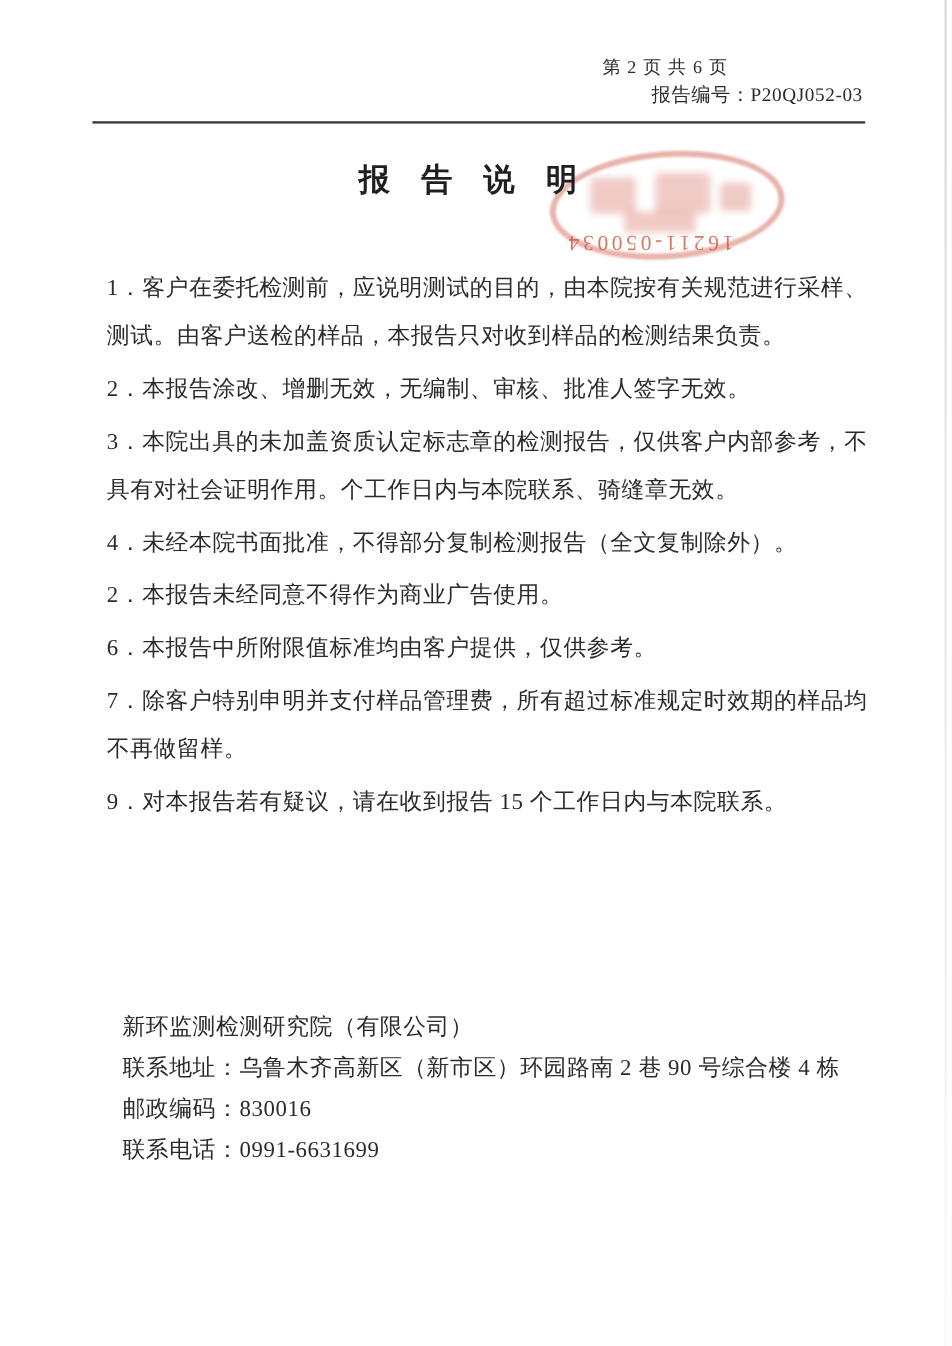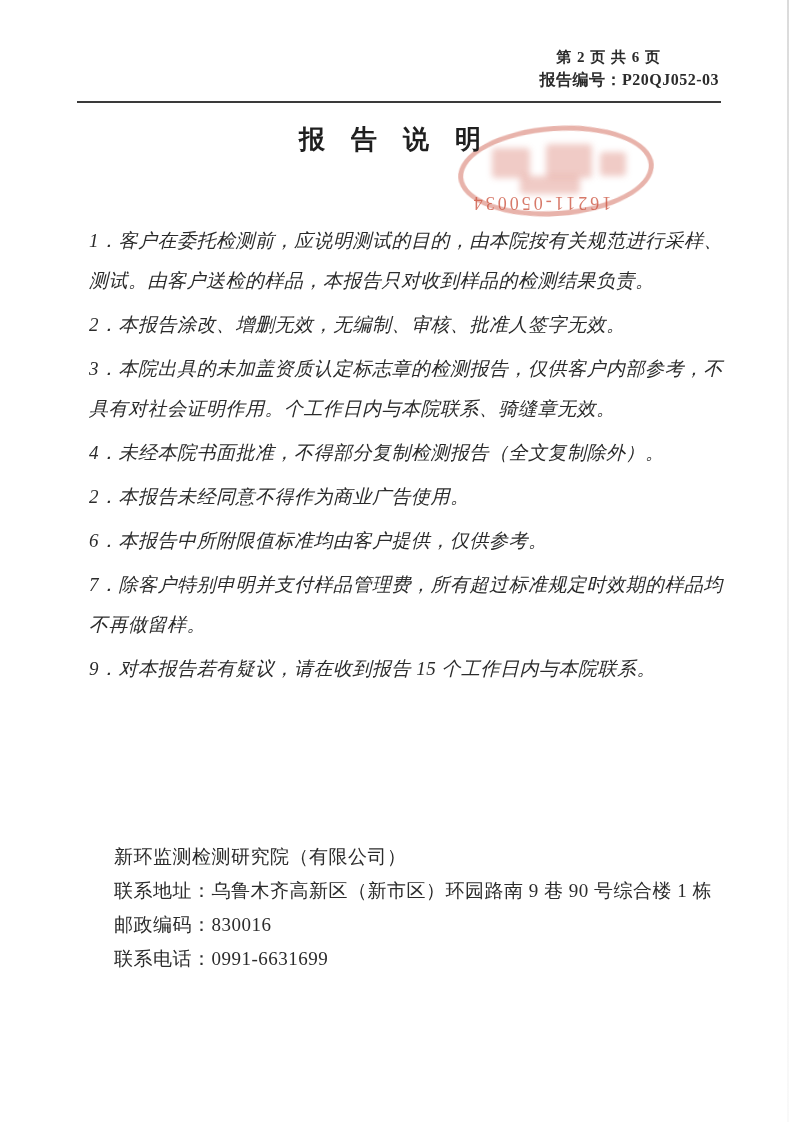--- a/index.html
+++ b/index.html
@@ -18,36 +18,35 @@
   }
   
   .scan-edge{
     position:absolute;right:4px;top:0;height:100%;width:2px;
     background:linear-gradient(to bottom,#cfcfcf 0%,#dedede 30%,#efefef 75%,#f7f7f7 100%);
     opacity:.75;
   }
   
   .header{
     position:absolute;top:46px;right:74px;
-    text-align:center;
-    font-weight:bold;
+    text-align:left;
   }
   .header .page-info{
     font-size:15px;letter-spacing:1px;line-height:22px;white-space:pre;
   }
   .header .report-no{
     font-size:16px;letter-spacing:.5px;line-height:24px;white-space:pre;margin-left:41px;
   }
   .header-divider{
     position:absolute;top:101px;left:77px;width:644px;height:2px;
     background:#3a3a3a;
   }
   
   .page-title{
-    position:absolute;top:122px;left:0;width:100%;
+    position:absolute;top:132px;left:0;width:100%;
     text-align:center;
     font-size:26px;font-weight:600;
     letter-spacing:26px;text-indent:13px;
     color:#1f1f1f;
   }
   
   .stamp{
     position:absolute;left:450px;top:118px;width:210px;height:112px;
     pointer-events:none;
   }
@@ -72,28 +71,28 @@
     font-size:18px;letter-spacing:3px;
     color:rgba(205,88,68,.8);
     transform:rotate(180deg);
     filter:blur(.6px);
     white-space:pre;
   }
   
   .notes{
     position:absolute;left:89px;top:221px;width:648px;
   }
-  .note{margin:0 0 4px 0;font-style:italic;}
+  .note{margin:0 0 4px 0;}
   .note-line{
     font-size:19px;line-height:40px;height:40px;
     letter-spacing:.5px;white-space:pre;
   }
   
   .footer{
-    position:absolute;left:102px;top:840px;width:640px;margin-left:12px;
+    position:absolute;left:102px;top:840px;width:640px;
   }
   .footer-line{
     font-size:19px;line-height:34px;height:34px;
     letter-spacing:.5px;white-space:pre;
   }
 </style>
 </head>
 <body>
 
 <div class="page">
@@ -143,18 +142,18 @@
         <div class="note-line">7．除客户特别申明并支付样品管理费，所有超过标准规定时效期的样品均</div>
         <div class="note-line">不再做留样。</div>
       </div>
       <div class="note">
         <div class="note-line">9．对本报告若有疑议，请在收到报告 15 个工作日内与本院联系。</div>
       </div>
     </div>
 
   <div class="footer">
       <div class="footer-line">新环监测检测研究院（有限公司）</div>
-      <div class="footer-line">联系地址：乌鲁木齐高新区（新市区）环园路南 9 巷 90 号综合楼 1 栋</div>
+      <div class="footer-line">联系地址：乌鲁木齐高新区（新市区）环园路南 2 巷 90 号综合楼 4 栋</div>
       <div class="footer-line">邮政编码：830016</div>
       <div class="footer-line">联系电话：0991-6631699</div>
     </div>
 
 </div>
 
 </body></html>

